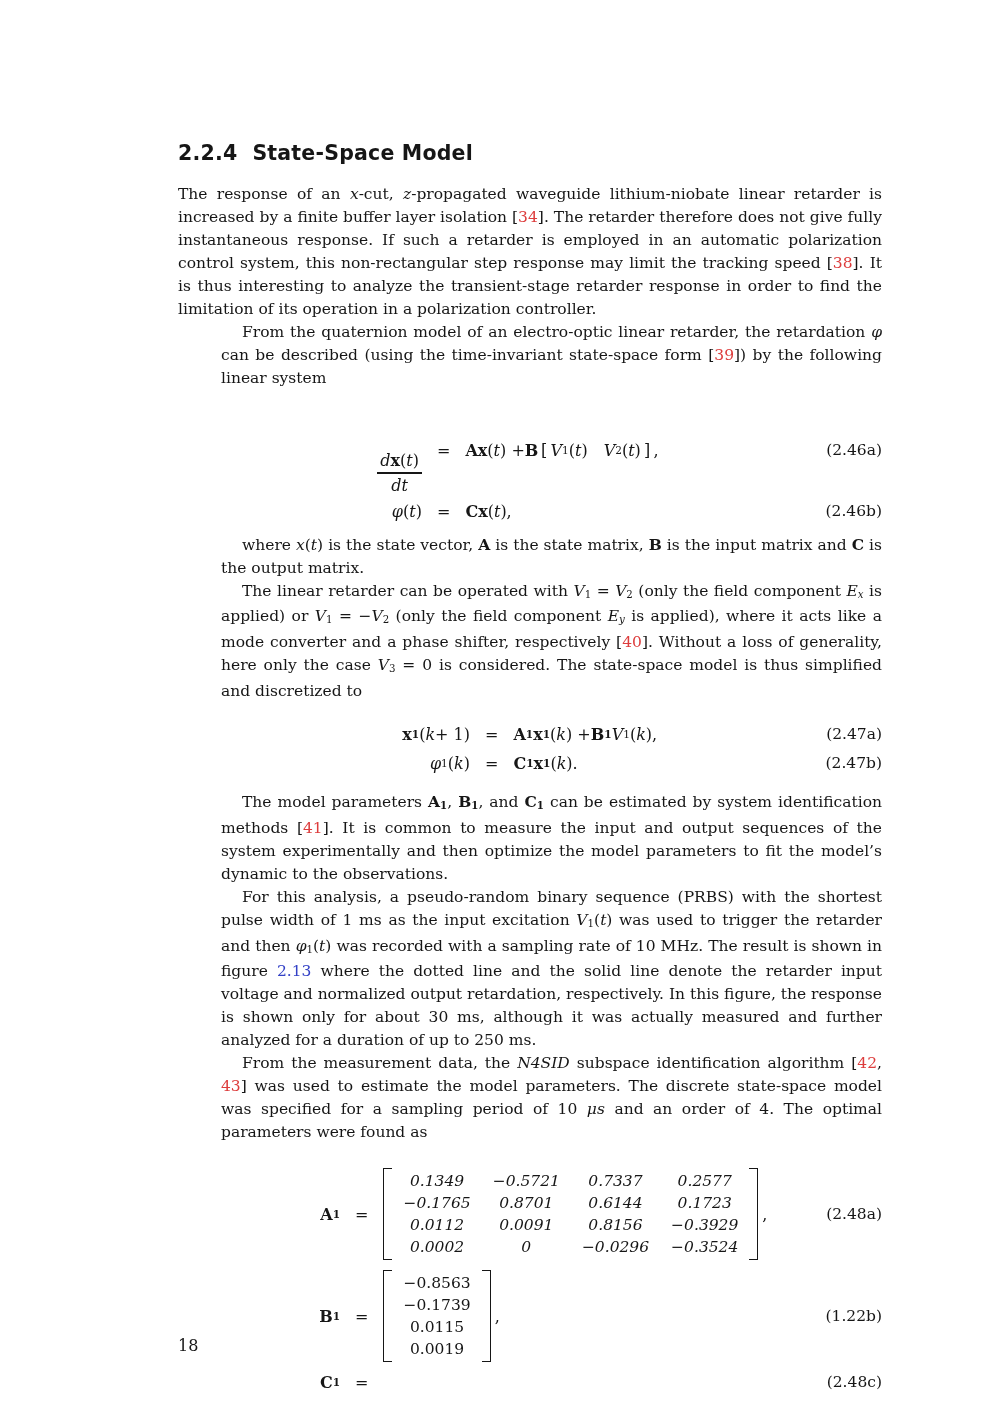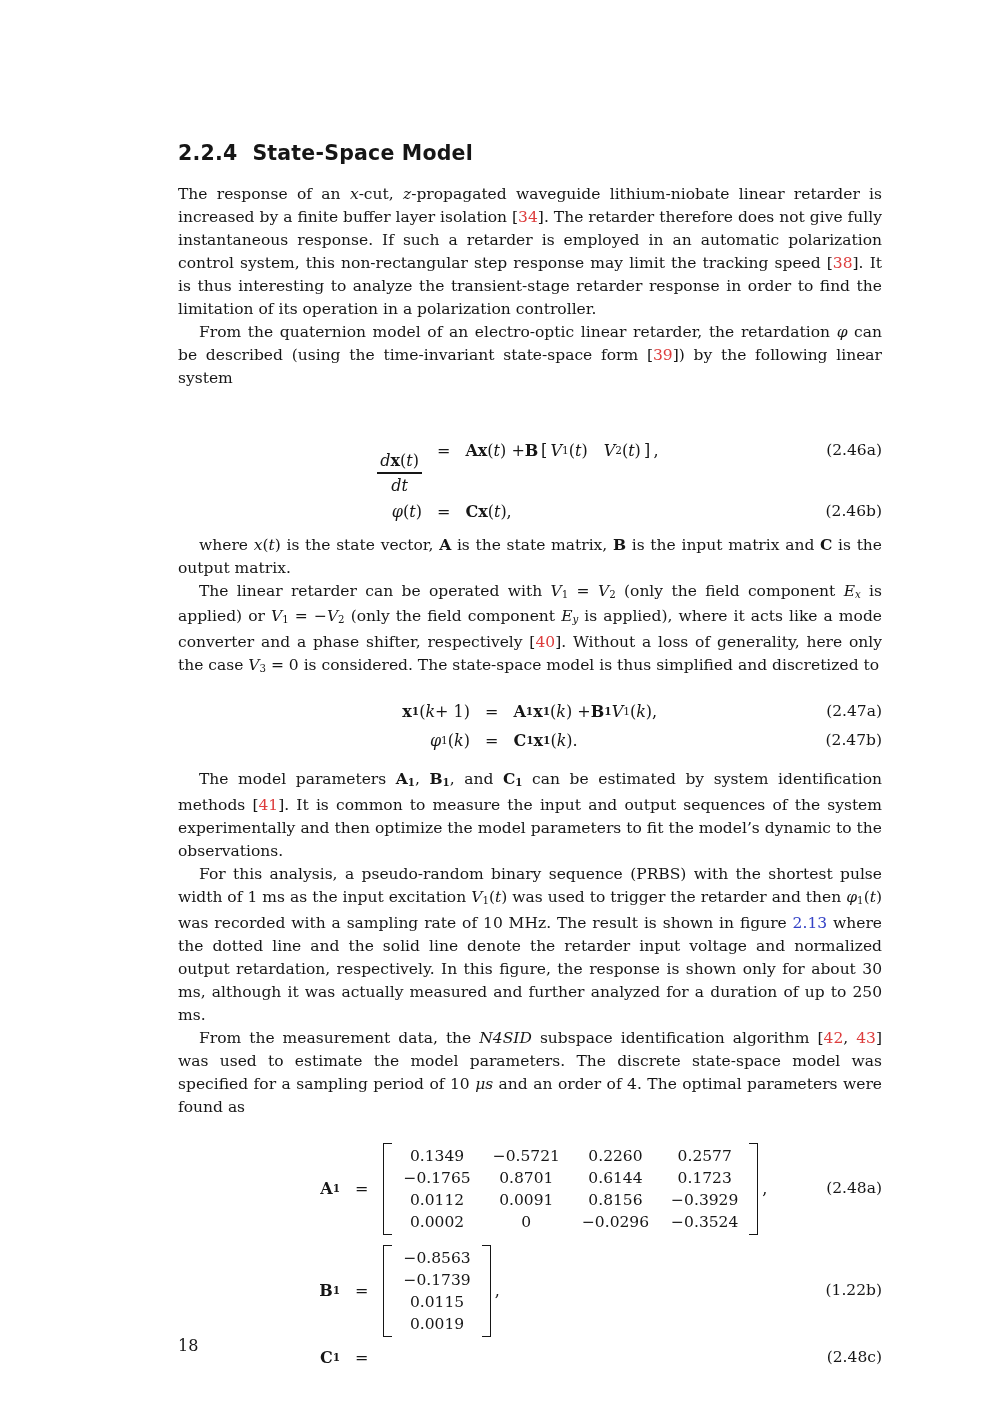--- a/index.html
+++ b/index.html
@@ -28,21 +28,21 @@
     letter-spacing: 0.2px;
   }
   .sec-heading .hnum { margin-right: 15px; }
   
   .para {
     font-size: 15.5px;
     line-height: 23px;
     text-align: justify;
     margin: 0;
   }
-  .para.indent { text-indent: 21px; }
+  .para.indent { text-indent: 21px; margin-left: 43px; }
   
   .seg-t { }
   .seg-i { font-style: italic; }
   .seg-b { font-weight: bold; }
   .seg-c { color: var(--citation, #dd3c3c); }
   .seg-l { color: var(--link, #3341c6); }
   .seg-s, .seg-si, .seg-sb {
     font-size: 66%;
     vertical-align: -0.18em;
   }
@@ -237,24 +237,24 @@
     <div id="eq248" class="eqblock">
       <div class="eqrow">
         <div class="lhs w248">
             <span class="seg-b">A</span>
             <span class="seg-sb">1</span>
           </div>
         <span class="eqsign">=</span>
         <span class="rhs">
           <span class="matrix">
             <span class="mbr left"></span>
-            <span class="mgrid" style="grid-template-columns: repeat(4, auto);">
+            <span class="mgrid" style="grid-template-columns: repeat(4, auto); font-style: italic;">
                 <span class="mcell">0.1349</span>
                 <span class="mcell">−0.5721</span>
-                <span class="mcell">0.2260</span>
+                <span class="mcell">0.7337</span>
                 <span class="mcell">0.2577</span>
                 <span class="mcell">−0.1765</span>
                 <span class="mcell">0.8701</span>
                 <span class="mcell">0.6144</span>
                 <span class="mcell">0.1723</span>
                 <span class="mcell">0.0112</span>
                 <span class="mcell">0.0091</span>
                 <span class="mcell">0.8156</span>
                 <span class="mcell">−0.3929</span>
                 <span class="mcell">0.0002</span>

